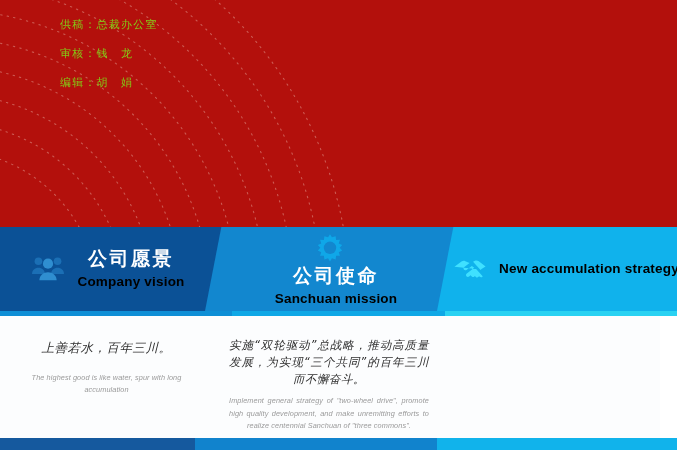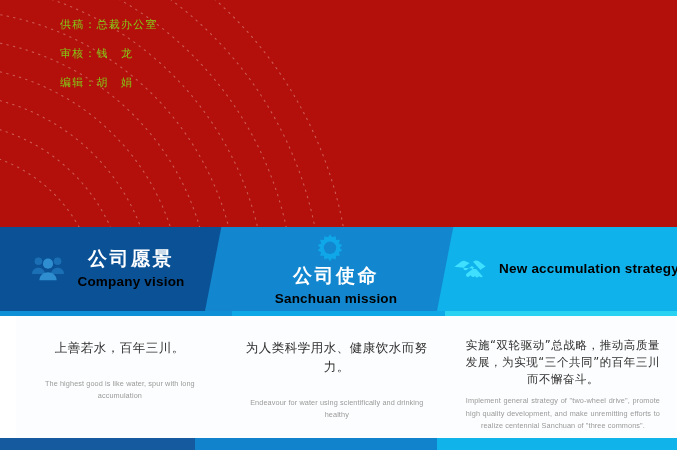--- a/index.html
+++ b/index.html
@@ -150,26 +150,27 @@
     overflow: hidden;
   }
   .accent-seg { position: absolute; top: 0; height: 5px; }
   .accent-1 { left: 0;   width: 232px; background: #0e8fd6; }
   .accent-2 { left: 232px; width: 213px; background: #0fa8e6; }
   .accent-3 { left: 445px; width: 232px; background: #2ad2f2; }
 
   
   .content {
     position: absolute;
-    left: 16px;
+    left: 0;
     top: 316px;
     width: 660px;
     height: 122px;
     background: #fcfdfe;
     display: flex;
+    font-style: italic;
   }
   .col {
     box-sizing: border-box;
     padding: 22px 16px 0 16px;
     text-align: center;
   }
   .col-1 { width: 213px; }
   .col-2 { width: 232px; }
   .col-3 { width: 232px; padding-top: 21px; }
 
@@ -183,21 +184,21 @@
   .col-3 .col-cn {
     font-size: 11.5px;
     line-height: 17px;
     text-align: justify;
     text-align-last: center;
   }
   .col-en {
     color: #9a9a9a;
     font-size: 7.3px;
     line-height: 12px;
-    margin-top: 21px;
+    margin-top: 15px;
     letter-spacing: .1px;
   }
   .col-3 .col-en {
     margin-top: 7px;
     text-align: justify;
     text-align-last: center;
     line-height: 12.5px;
   }
 
   
@@ -305,24 +306,20 @@
     <div class="accent-seg accent-3"></div>
   </div>
 
   <div class="content">
 
     <div class="col col-1">
       <div class="col-cn">上善若水，百年三川。</div>
       <div class="col-en">The highest good is like water, spur with long accumulation</div>
     </div>
 
-    <div class="col col-2">
-      <div class="col-cn">为人类科学用水、健康饮水而努力。</div>
-      <div class="col-en">Endeavour for water using scientifically and drinking healthy</div>
-    </div>
 
     <div class="col col-3">
       <div class="col-cn">实施“双轮驱动”总战略，推动高质量发展，为实现“三个共同”的百年三川而不懈奋斗。</div>
       <div class="col-en">Implement general strategy of "two-wheel drive", promote high quality development, and make unremitting efforts to realize centennial Sanchuan of "three commons".</div>
     </div>
   </div>
 
   <div class="footer">
     <div class="footer-seg f1"></div>
     <div class="footer-seg f2"></div>

